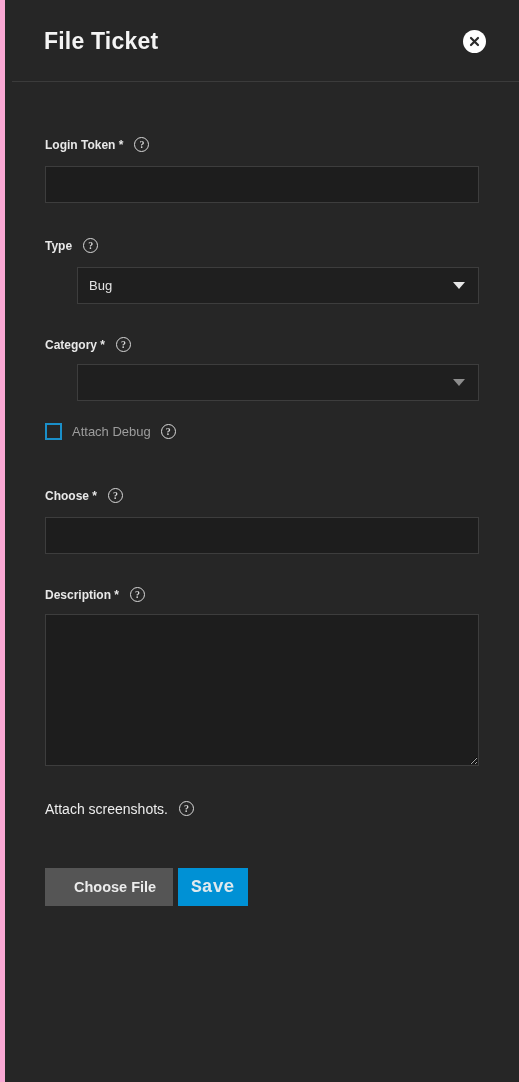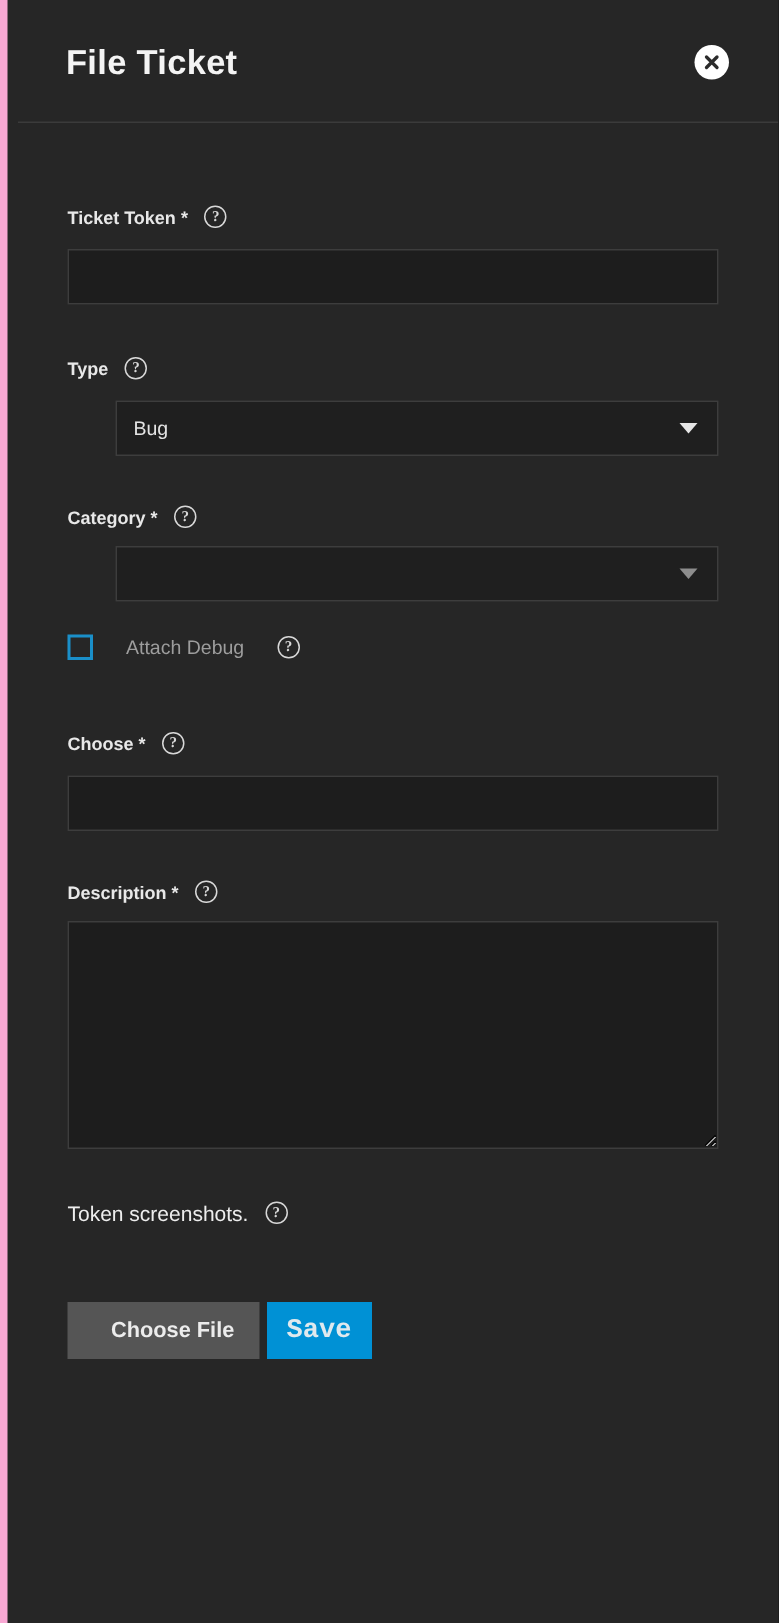--- a/index.html
+++ b/index.html
@@ -156,21 +156,21 @@
     border-right: 6px solid transparent;
     border-top: 7px solid #e6e6e6;
     flex: 0 0 auto;
     margin-right: 2px;
   }
   .caret.dim { border-top-color: #8d8d8d; }
 
   .checkbox-row {
     display: flex;
     align-items: center;
-    gap: 22px;
+    gap: 10px;
   }
   .checkbox {
     width: 17px;
     height: 17px;
     border: 2px solid #1a8fc9;
     background: transparent;
     cursor: pointer;
     flex: 0 0 auto;
   }
   .checkbox-label {
@@ -248,21 +248,21 @@
         <path d="M3 3 L10 10 M10 3 L3 10" stroke="#2b2b2b" stroke-width="2.2" stroke-linecap="round"></path>
       </svg>
     </div>
     <div class="header-divider"></div>
   </div>
 
   <div class="panel-body">
 
     
     <div class="field-label-row sp-top-55">
-      <span class="field-label req">Ticket Token</span>
+      <span class="field-label req">Login Token</span>
       <span class="help-icon">?</span>
     </div>
     <input class="text-input mt-14" type="text" value="" style="">
 
     
 
     
     <div class="field-label-row mt-35">
       <span class="field-label">Type</span>
       <span class="help-icon">?</span>
@@ -302,21 +302,21 @@
 
     
     <div class="field-label-row mt-33">
       <span class="field-label req">Description</span>
       <span class="help-icon">?</span>
     </div>
     <textarea class="textarea mt-12" style=""></textarea>
 
     
     <div class="field-label-row mt-35">
-      <span class="attach-label">Token screenshots.</span>
+      <span class="attach-label">Attach screenshots.</span>
       <span class="help-icon">?</span>
     </div>
     <button class="choose-file-button mt-9">Choose File</button>
 
     
     <button class="save-button mt-52">Save</button>
 
   </div>
 </div>
 

